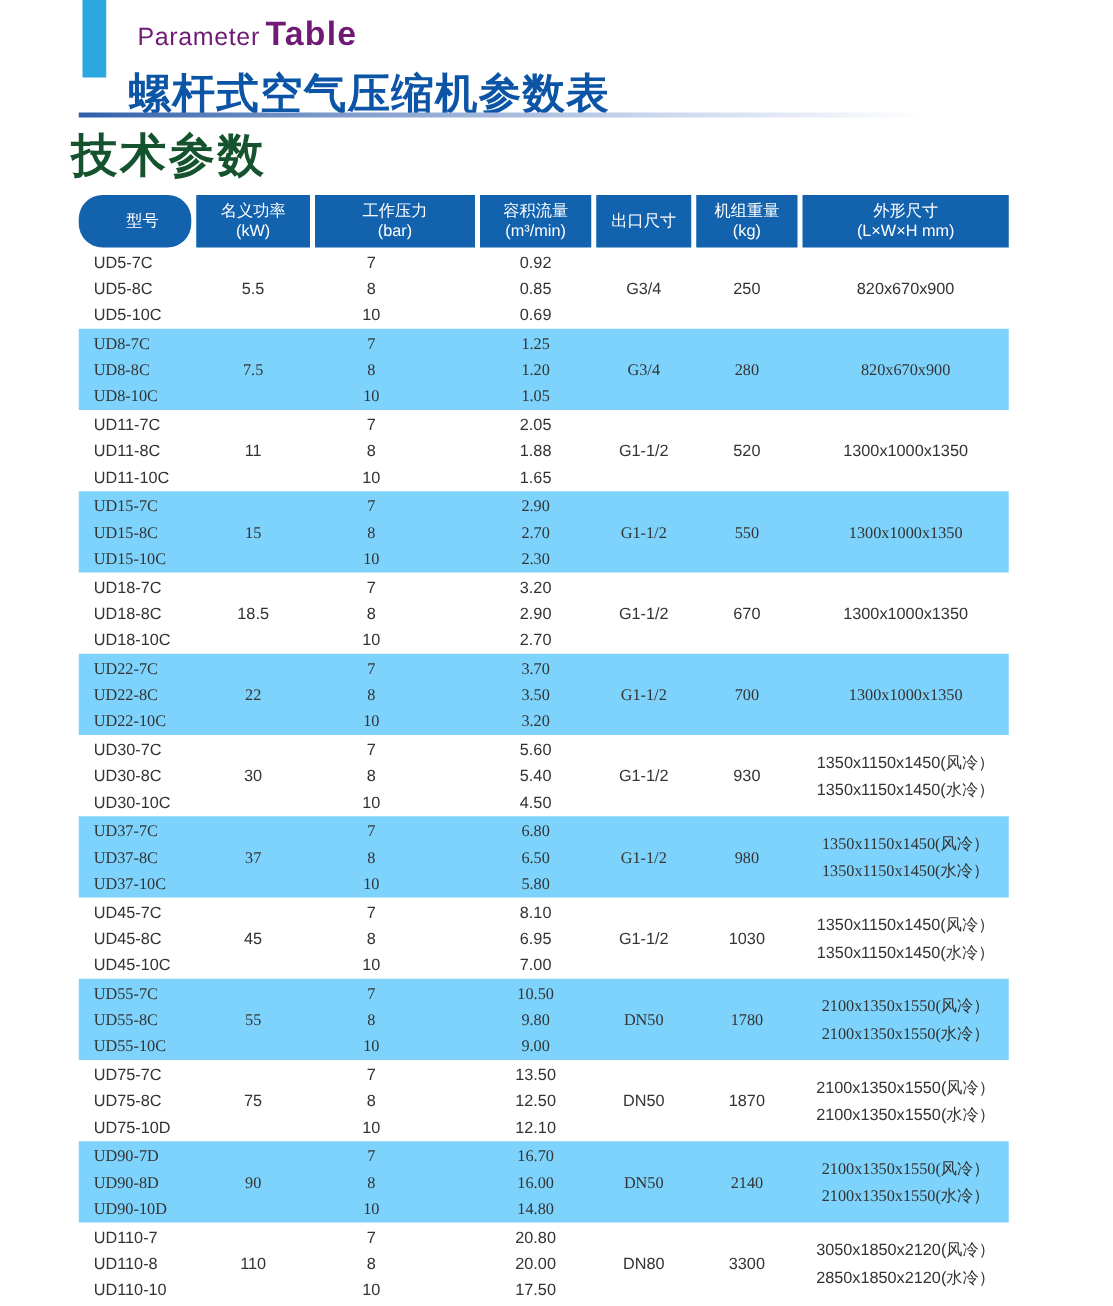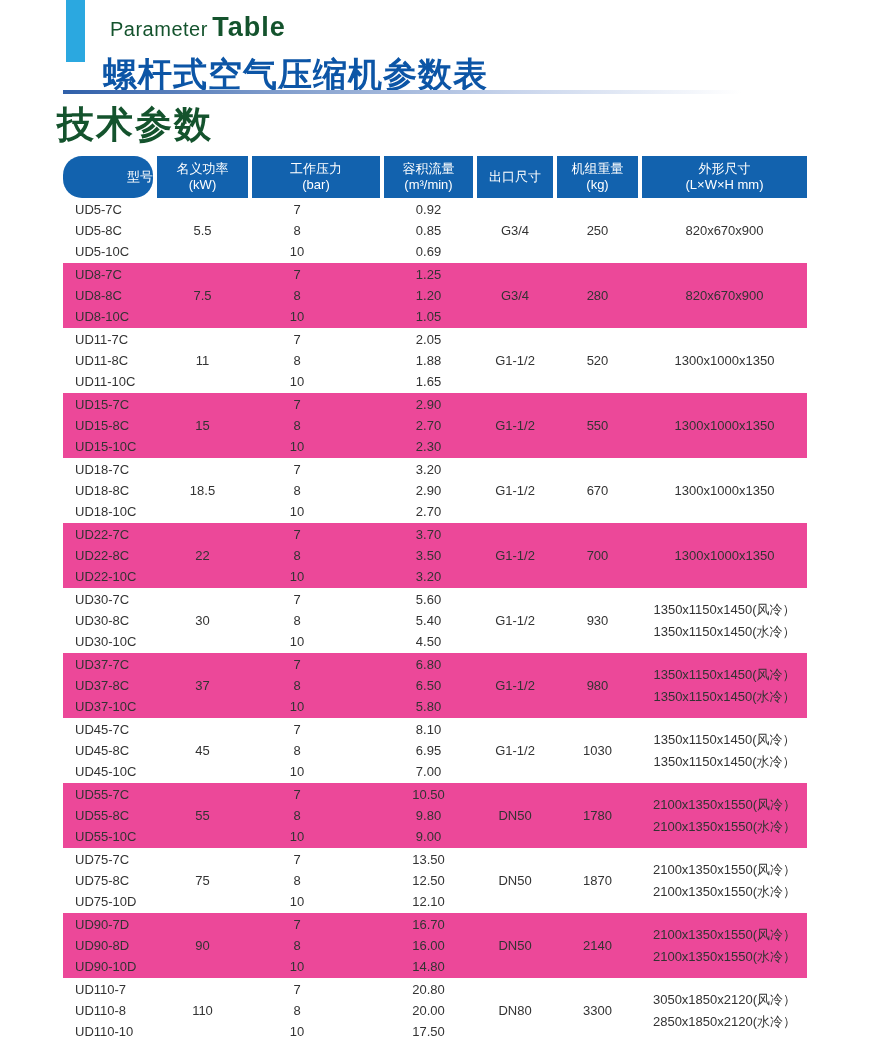--- a/index.html
+++ b/index.html
@@ -9,21 +9,21 @@
     font-family:"Liberation Sans","DejaVu Sans",sans-serif;
     color:#333333;
   }
   
   .accent-bar {
     position:absolute; left:66px; top:0; width:19px; height:62px;
     background:#2BA8E0;
   }
   .eyebrow {
     position:absolute; left:110px; top:12px; white-space:nowrap;
-    color:#14532d;
+    color:#701a75;
   }
   .eyebrow .small { font-size:20px; font-weight:500; letter-spacing:0.5px; }
   .eyebrow .big   { font-size:27px; font-weight:600; letter-spacing:1px; }
   .subtitle {
     position:absolute; left:103px; top:52px;
     font-size:34px; font-weight:bold; color:#0C55A6; letter-spacing:1px;
     white-space:nowrap;
   }
   .divider {
     position:absolute; left:63px; top:90px; width:827px; height:4px;
@@ -39,23 +39,23 @@
   .grid-row {
     display:grid;
     grid-template-columns:90px 91px 128px 89px 76px 81px 165px;
     column-gap:4px;
   }
   .ptable-head .hcell {
     background:#1262AE; color:#ffffff; height:42px;
     display:flex; flex-direction:column; justify-content:center; align-items:center;
     font-size:13px; line-height:16px; text-align:center; font-weight:500;
   }
-  .ptable-head .hcell.first { align-items:flex-end; padding-left:12px;border-radius:19px; }
+  .ptable-head .hcell.first { align-items:center; padding-left:12px;border-radius:19px; }
   .pgroup { padding:1px 0; }
-  .pgroup.alt { background:#ec4899; }
+  .pgroup.alt { background:#7dd3fc;font-family:Liberation Serif, serif; }
   .pgroup .cell {
     display:flex; flex-direction:column; justify-content:center;
     font-size:13px; line-height:21px; text-align:center;
   }
   .pgroup .cell.models { align-items:flex-start; text-align:left; padding-left:12px; }
   .pgroup .cell.pressures { padding-right:38px; }
   .pgroup .cell.dims { line-height:22px; }
   .pgroup .line { display:block; white-space:nowrap; }
 </style>
 </head>

